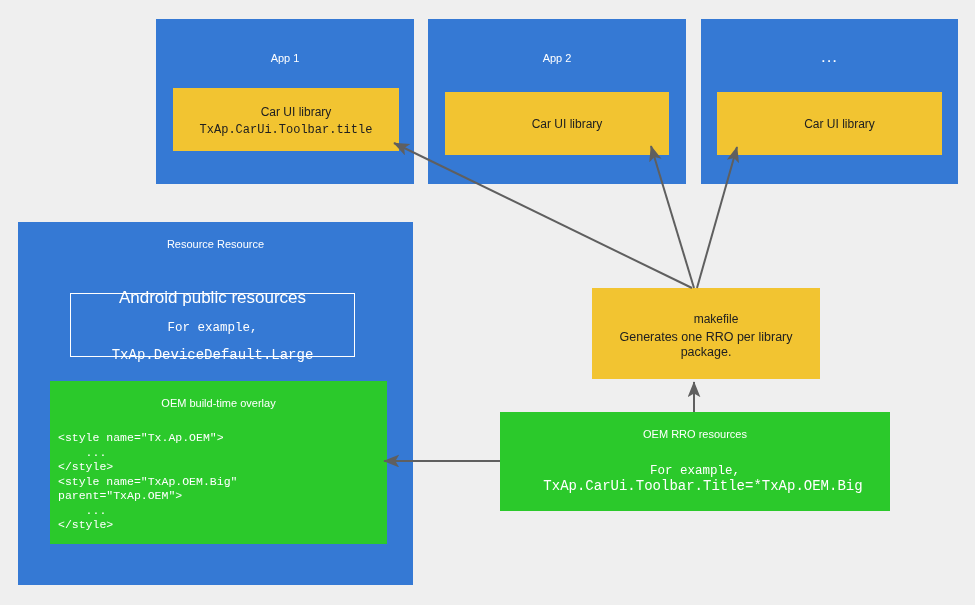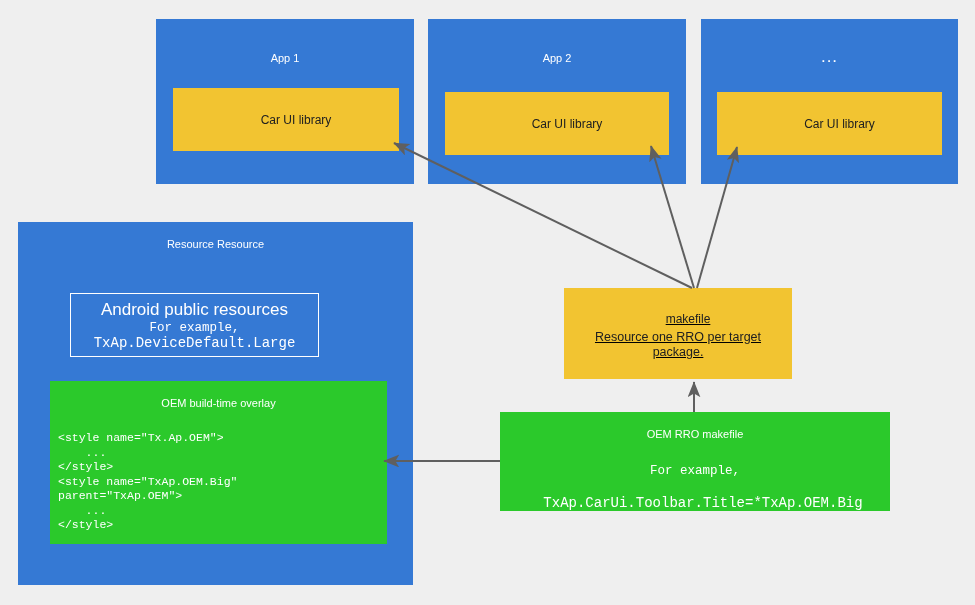--- a/index.html
+++ b/index.html
@@ -105,66 +105,67 @@
 </head>
 <body>
 
 <div id="canvas">
 
   <div class="box blue" style="left:156px; top:19px; width:258px; height:165px;">
     <div class="grp-title" style="top:29px;">App 1</div>
   </div>
   <div class="box yellow inner-wrap" style="left:173px; top:88px; width:226px; height:63px; padding:4px 6px;">
     <div class="hdr-dark">Car UI library</div>
+    <div class="mono-dark">TxAp.CarUi.Toolbar.title</div>
   </div>
 
   <div class="box blue" style="left:428px; top:19px; width:258px; height:165px;">
     <div class="grp-title" style="top:29px;">App 2</div>
   </div>
   <div class="box yellow inner-wrap" style="left:445px; top:92px; width:224px; height:63px;">
     <div class="hdr-dark">Car UI library</div>
   </div>
 
   <div class="box blue" style="left:701px; top:19px; width:257px; height:165px;">
     <div class="grp-title ellipsis-title" style="top:27px;">...</div>
   </div>
   <div class="box yellow inner-wrap" style="left:717px; top:92px; width:225px; height:63px;">
     <div class="hdr-dark">Car UI library</div>
   </div>
 
   <div class="box blue" style="left:18px; top:222px; width:395px; height:363px;">
     <div class="grp-title" style="top:12px;">Resource Resource</div>
   </div>
 
-  <div class="box outlined inner-wrap" style="left:70px; top:293px; width:249px; height:64px;">
+  <div class="box outlined inner-wrap" style="left:70px; top:293px; width:285px; height:64px;gap:12px;">
     <div class="hdr-light">Android public resources</div>
     <div class="sub-light">For example,</div>
     <div class="mono-light">TxAp.DeviceDefault.Large</div>
   </div>
 
   <div class="box green" style="left:50px; top:381px; width:337px; height:163px;">
     <div class="grp-title" style="top:12px;">OEM build-time overlay</div>
     <div class="code-block" style="left:8px; top:50px;">&lt;style name="Tx.Ap.OEM"&gt;
     ...
 &lt;/style&gt;
 &lt;style name="TxAp.OEM.Big"
 parent="TxAp.OEM"&gt;
     ...
 &lt;/style&gt;</div>
   </div>
 
-  <div class="box yellow inner-wrap" style="left:564px; top:288px; width:228px; height:91px; padding:0 14px;text-decoration:underline;">
+  <div class="box yellow inner-wrap" style="left:592px; top:288px; width:228px; height:91px; padding:0 14px;">
     <div class="hdr-dark">makefile</div>
-    <div class="sub-dark" style="max-width:200px;">Resource one RRO per target package.</div>
+    <div class="sub-dark" style="max-width:200px;">Generates one RRO per library package.</div>
   </div>
 
   <div class="box green" style="left:500px; top:412px; width:390px; height:99px;">
-    <div class="grp-title" style="top:12px;">OEM RRO makefile</div>
+    <div class="grp-title" style="top:12px;">OEM RRO resources</div>
     <div class="grp-title sub-light" style="top:52px;">For example,</div>
-    <div class="grp-title mono-light" style="top:84px;padding-left:16px;">TxAp.CarUi.Toolbar.Title=*TxAp.OEM.Big</div>
+    <div class="grp-title mono-light" style="top:67px;padding-left:16px;">TxAp.CarUi.Toolbar.Title=*TxAp.OEM.Big</div>
   </div>
 
   <svg id="arrows" viewBox="0 0 975 605" xmlns="http://www.w3.org/2000/svg">
     <defs>
       <marker id="ah" markerWidth="9" markerHeight="9" refX="7.6" refY="3.2" orient="auto" markerUnits="strokeWidth">
         <path d="M0,0 L8,3.2 L0,6.4 L1.9,3.2 z" fill="#5f5f5f"></path>
       </marker>
     </defs>
     <g stroke="#5f5f5f" stroke-width="2" fill="none" marker-end="url(#ah)">
       <line x1="692" y1="288" x2="394" y2="143"></line>

